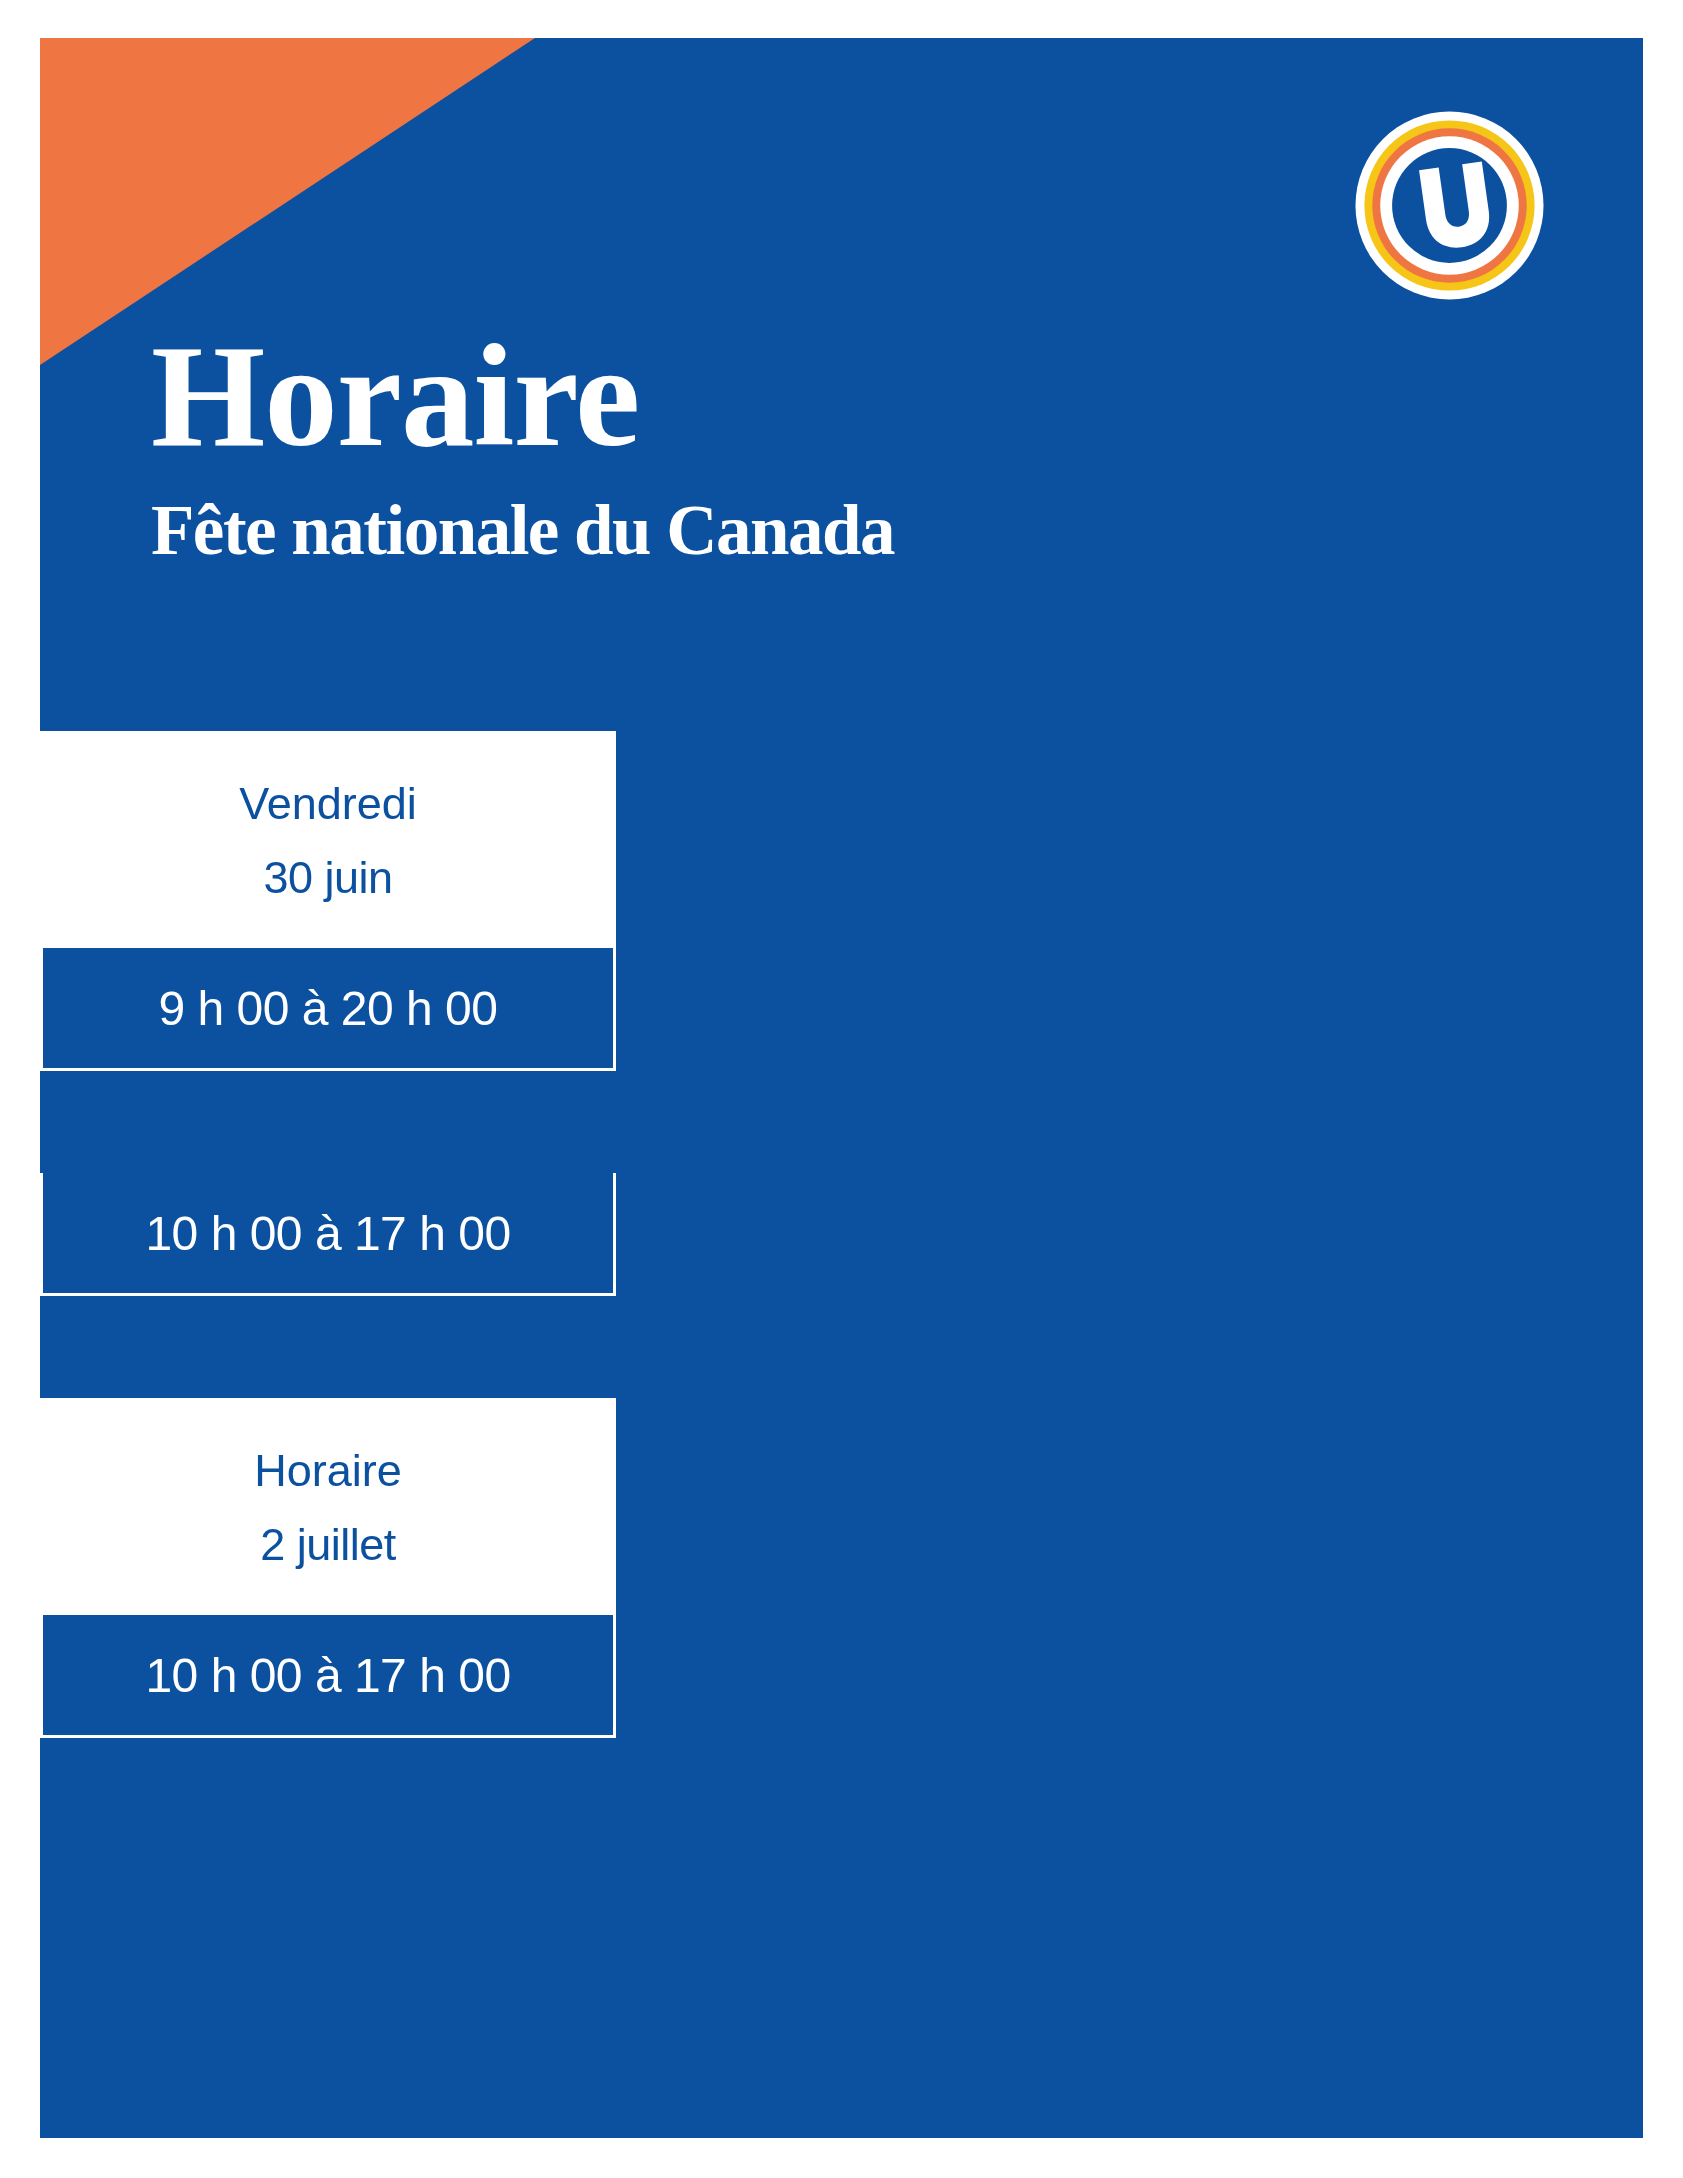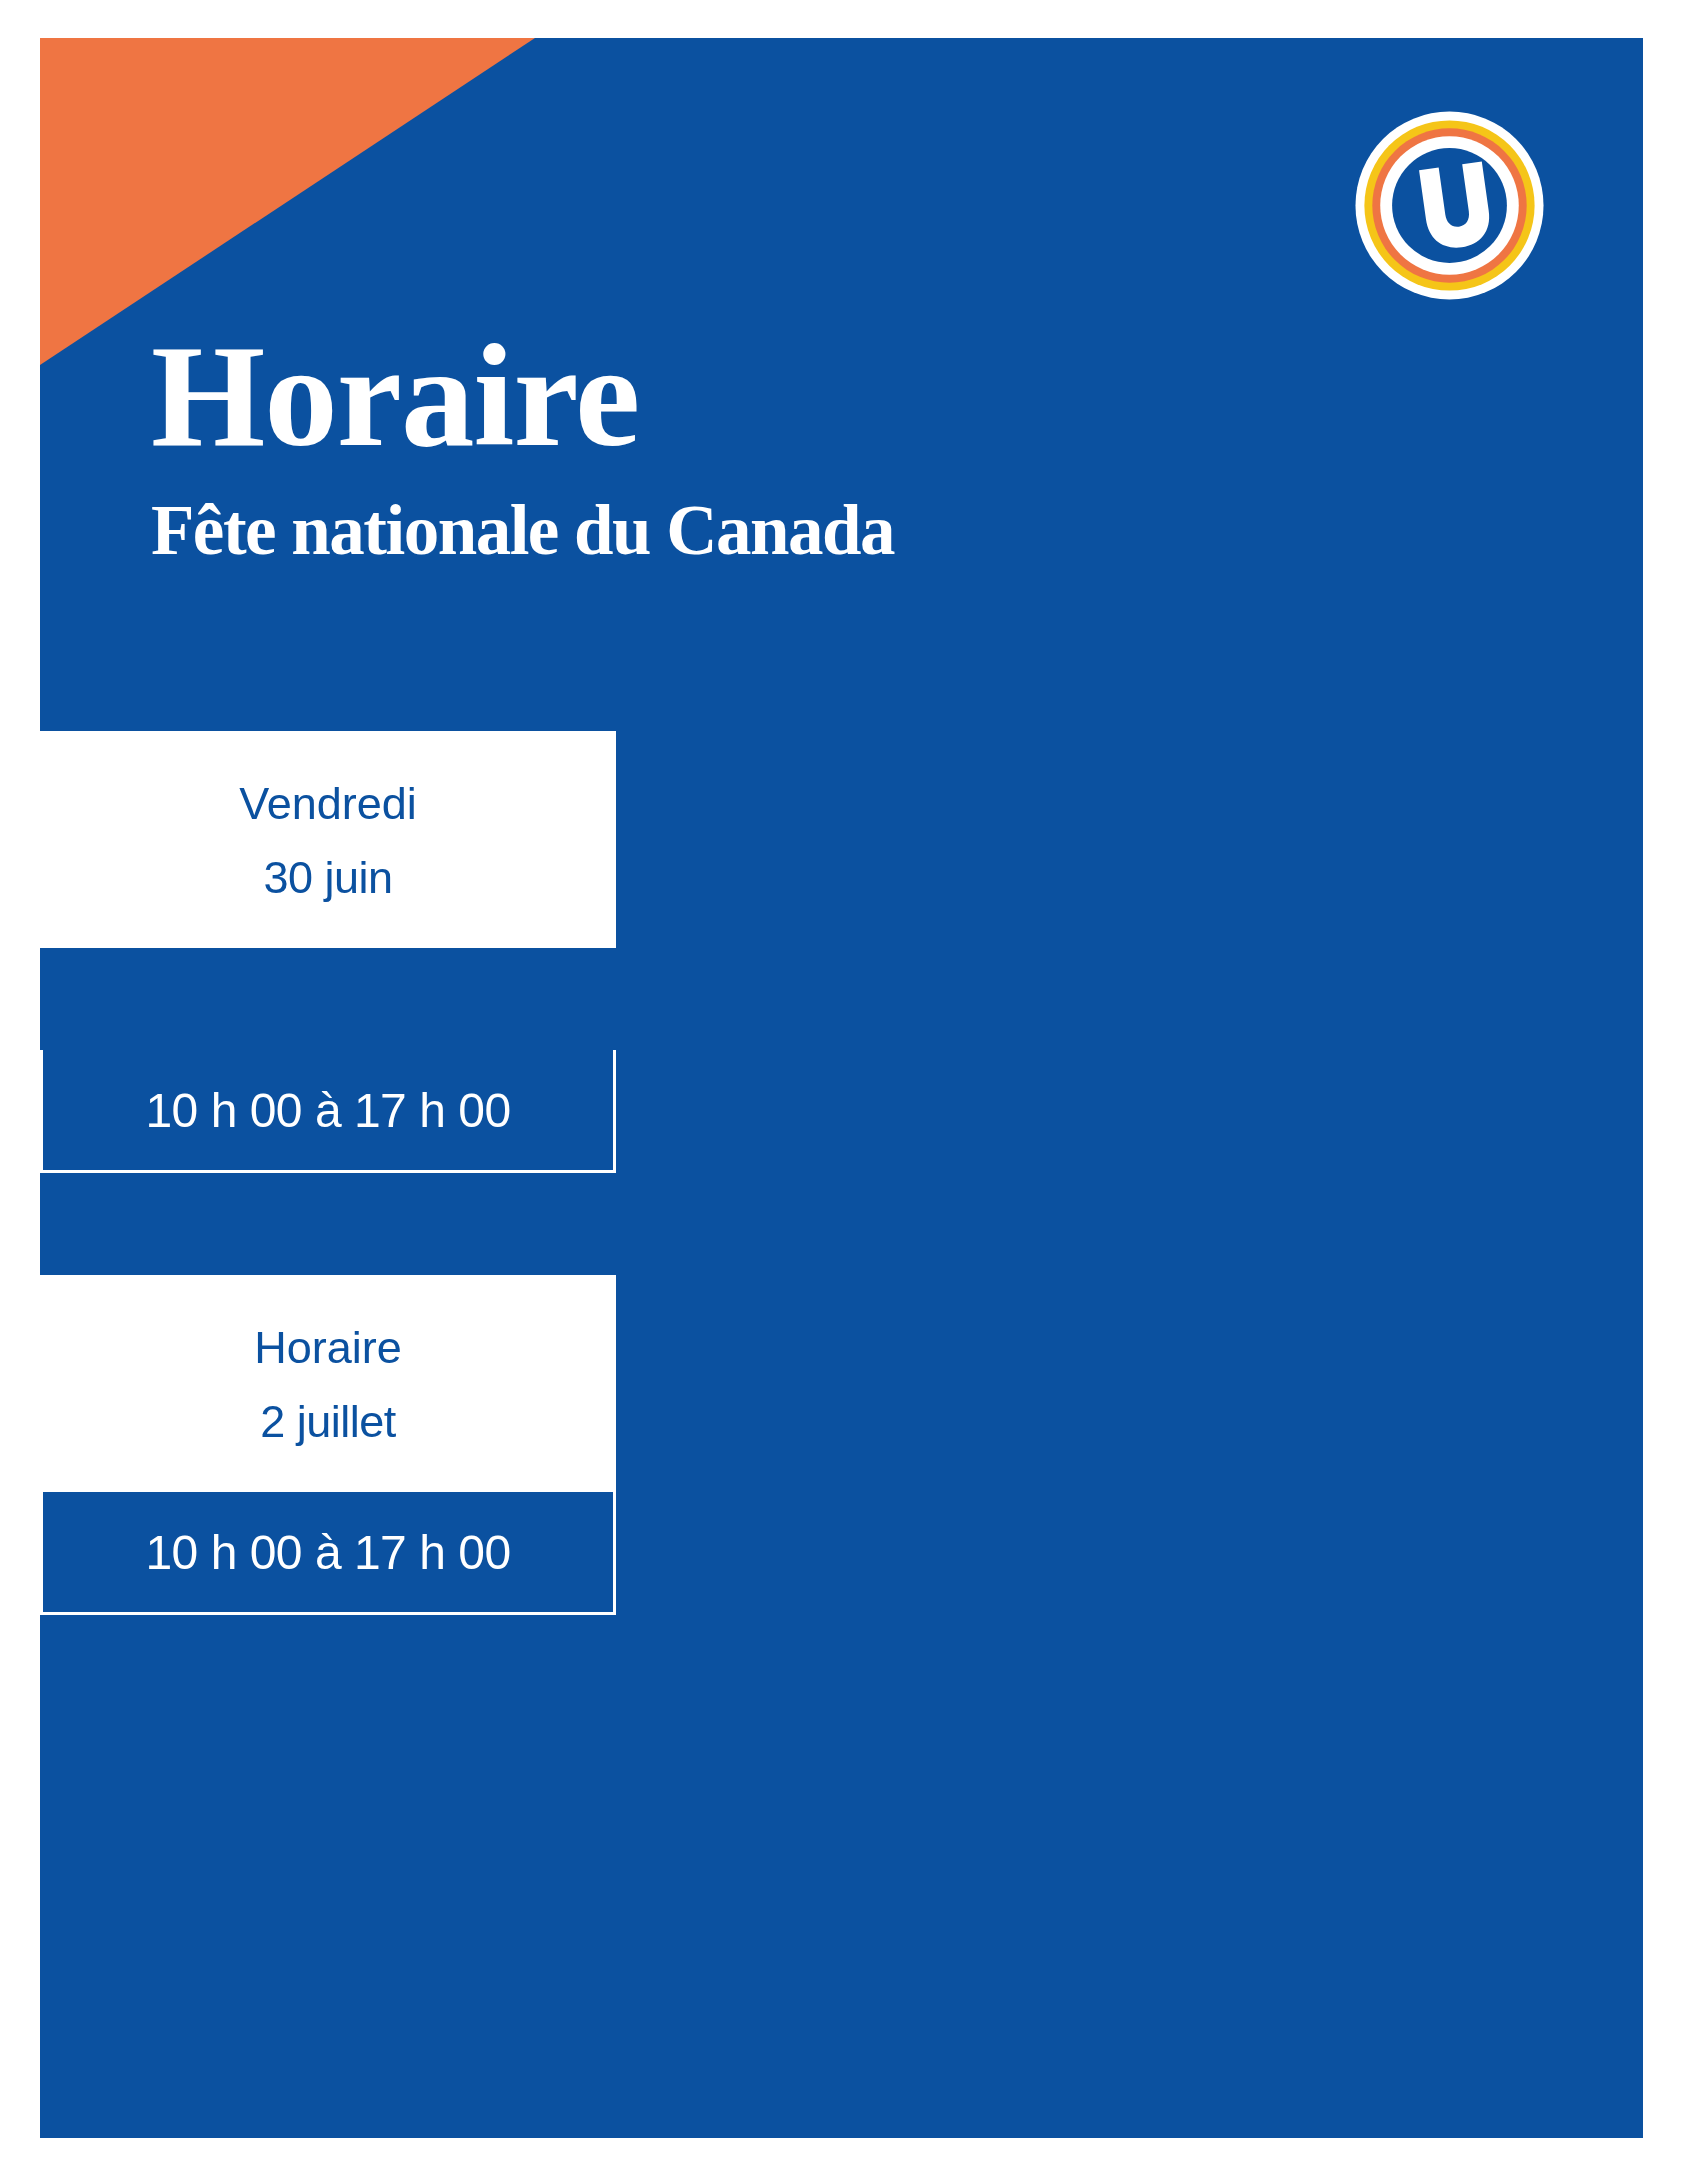--- a/index.html
+++ b/index.html
@@ -142,20 +142,21 @@
       <h2 class="subtitle">Fête nationale du Canada</h2>
     </div>
 
     <div class="cards">
 
       <div class="card">
         <div class="card-day">
           <span class="dayname">Vendredi</span>
           <span class="daydate">30 juin</span>
         </div>
+        <div class="card-hours">9 h 00 à 20 h 00</div>
       </div>
 
       <div class="card">
         <div class="card-hours">10 h 00 à 17 h 00</div>
       </div>
 
       <div class="card">
         <div class="card-day">
           <span class="dayname">Horaire</span>
           <span class="daydate">2 juillet</span>

